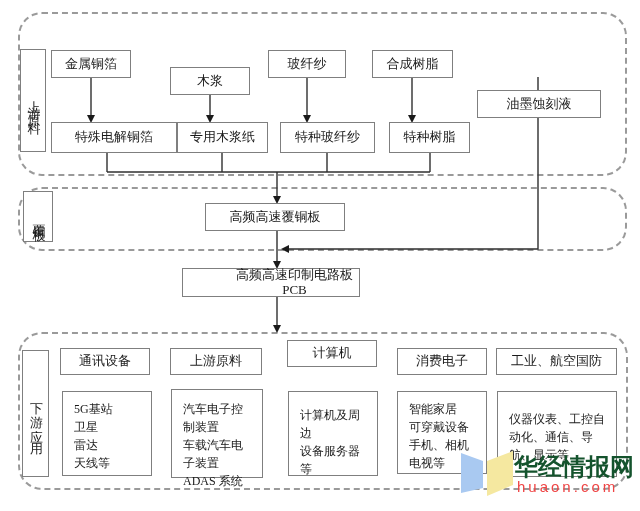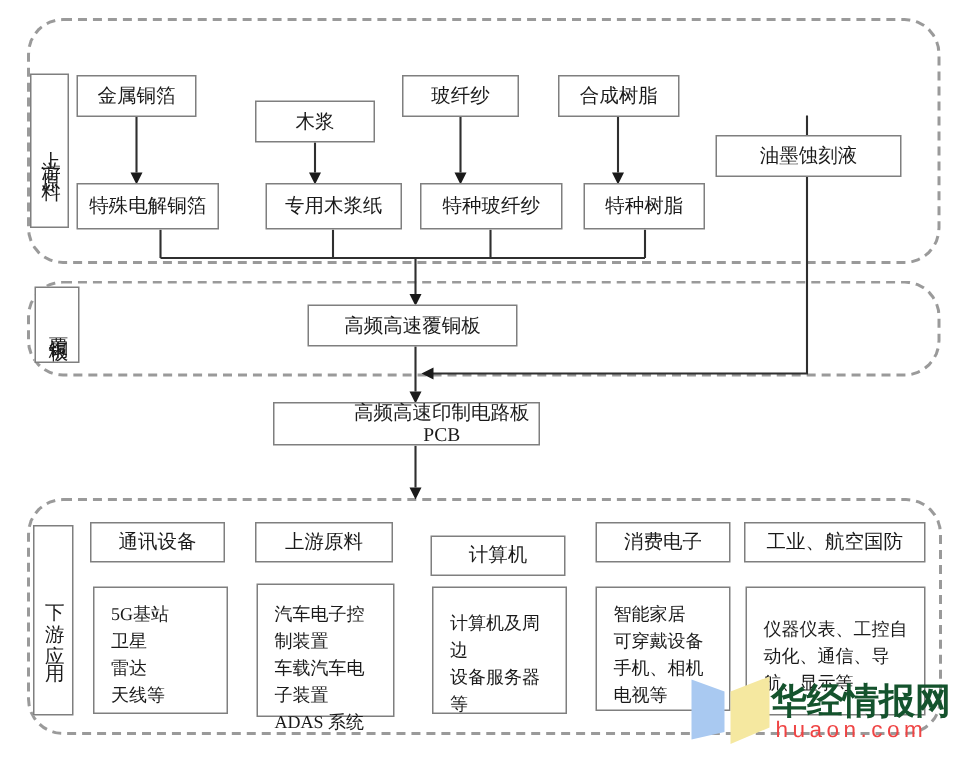--- a/index.html
+++ b/index.html
@@ -64,31 +64,31 @@
   <div class="box vlabel sp1" style="left:20px;top:49px;width:26px;height:103px;">上游原料</div>
   <div class="box vlabel sp2" style="left:23px;top:191px;width:30px;height:51px;">覆铜板</div>
   <div class="box vlabel sp3" style="left:22px;top:350px;width:27px;height:127px;">下游应用</div>
 
   <div class="box" style="left:51px;top:50px;width:80px;height:28px;">金属铜箔</div>
   <div class="box" style="left:170px;top:50px;width:80px;height:28px;margin-top:17px;">木浆</div>
   <div class="box" style="left:268px;top:50px;width:78px;height:28px;">玻纤纱</div>
   <div class="box" style="left:372px;top:50px;width:81px;height:28px;">合成树脂</div>
   <div class="box" style="left:477px;top:50px;width:124px;height:28px;margin-top:40px;">油墨蚀刻液</div>
 
-  <div class="box" style="left:51px;top:122px;width:95px;height:31px;">特殊电解铜箔</div>
+  <div class="box" style="left:51px;top:122px;width:126px;height:31px;">特殊电解铜箔</div>
   <div class="box" style="left:177px;top:122px;width:91px;height:31px;">专用木浆纸</div>
   <div class="box" style="left:280px;top:122px;width:95px;height:31px;">特种玻纤纱</div>
   <div class="box" style="left:389px;top:122px;width:81px;height:31px;">特种树脂</div>
 
   <div class="box" style="left:205px;top:203px;width:140px;height:28px;">高频高速覆铜板</div>
   <div class="box" style="left:182px;top:268px;width:178px;height:29px;padding-left:47px;">高频高速印制电路板PCB</div>
 
   <div class="box hdr" style="left:60px;top:348px;width:90px;height:27px;">通讯设备</div>
   <div class="box hdr" style="left:170px;top:348px;width:92px;height:27px;">上游原料</div>
-  <div class="box hdr" style="left:287px;top:357px;width:90px;height:27px;">计算机</div>
+  <div class="box hdr" style="left:287px;top:340px;width:90px;height:27px;">计算机</div>
   <div class="box hdr" style="left:397px;top:348px;width:90px;height:27px;">消费电子</div>
   <div class="box hdr" style="left:496px;top:348px;width:121px;height:27px;">工业、航空国防</div>
 
   <div class="box list" style="left:62px;top:391px;width:90px;height:85px;">5G基站
 卫星
 雷达
 天线等</div>
   <div class="box list" style="left:171px;top:389px;width:92px;height:89px;padding-top:10px;">汽车电子控制装置
 车载汽车电子装置
 ADAS 系统</div>

